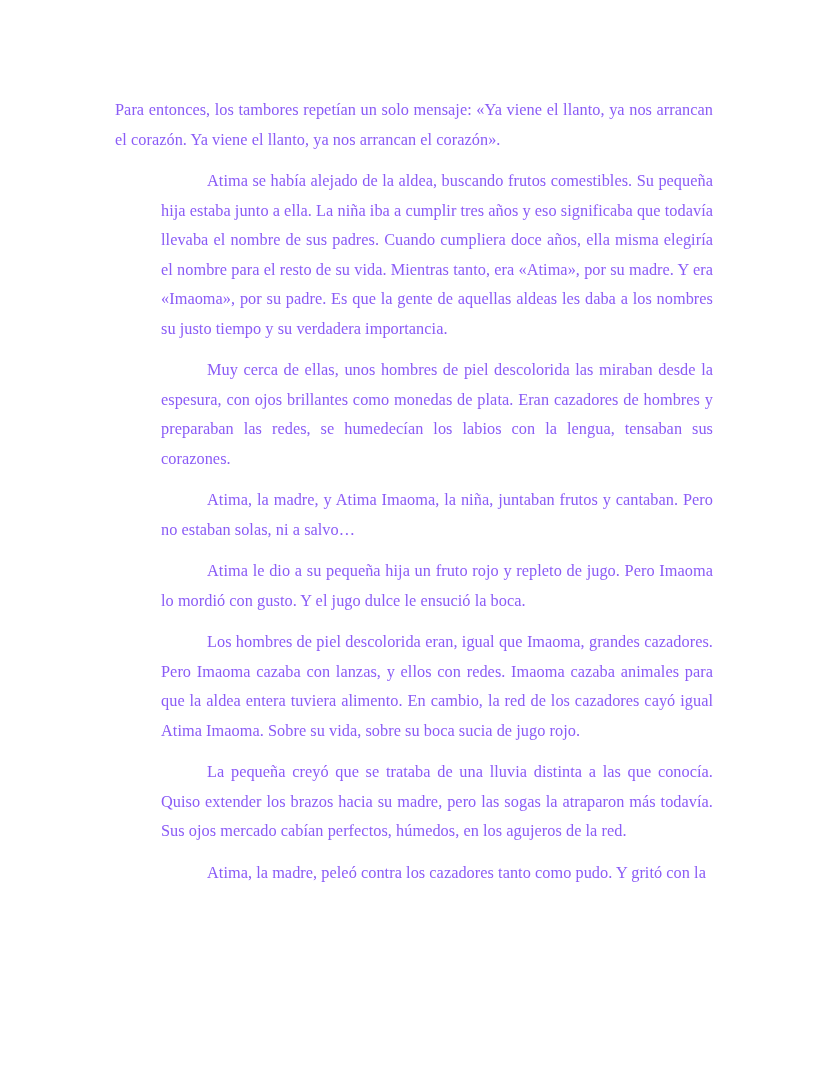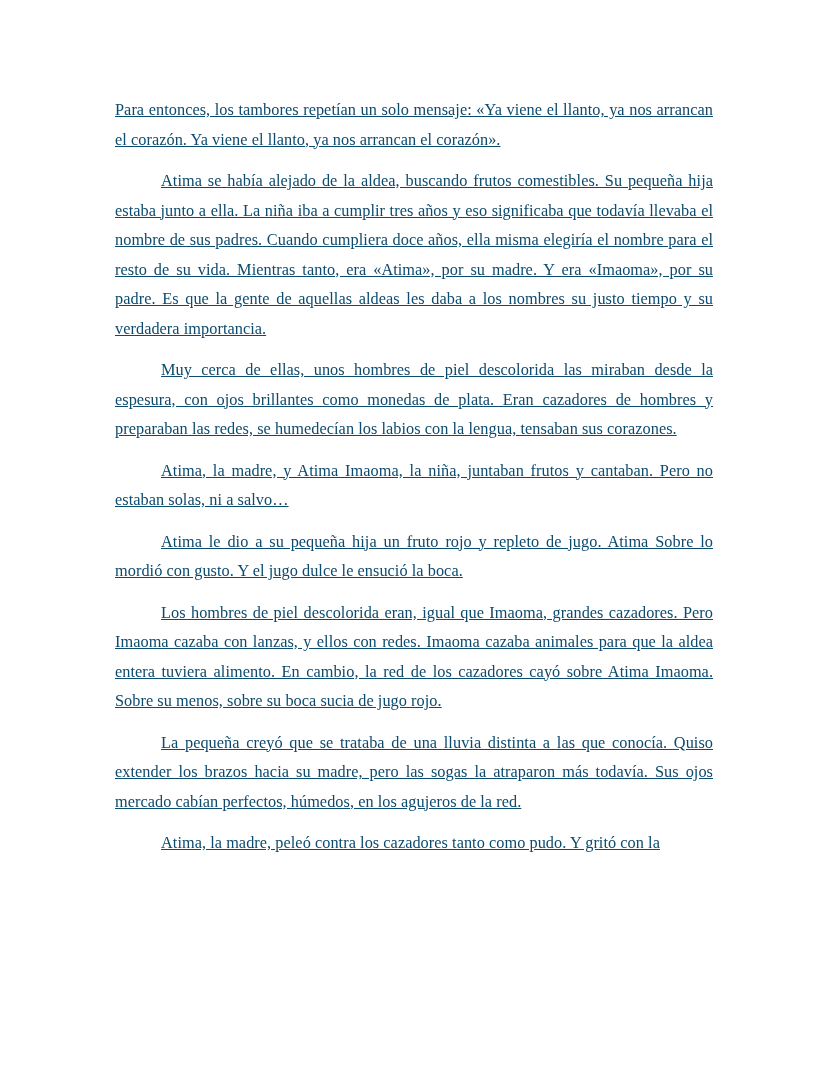--- a/index.html
+++ b/index.html
@@ -21,42 +21,42 @@
     background: #ffffff;
     padding: 95px 115px 60px 115px;
     position: relative;
   }
   .body-text p {
     margin: 0 0 12px 0;
     font-size: 16.3px;
     line-height: 29.5px;
     text-align: justify;
     text-justify: inter-word;
-    color: #0c4a6e;
+    color: #8b5cf6;
     letter-spacing: 0.05px;
-    text-decoration: underline;
   }
   .body-text p.indent {
     text-indent: 46px;
+    margin-left: 46px;
   }
   .body-text p.first {
     text-indent: 0;
   }
   
   .body-text p.tail {
     text-align: justify;
   }
 </style>
 </head>
 <body>
 
 <div class="page">
   <div class="body-text">
     <p class="first">Para entonces, los tambores repetían un solo mensaje: «Ya viene el llanto, ya nos arrancan el corazón. Ya viene el llanto, ya nos arrancan el corazón».</p>
     <p class="indent">Atima se había alejado de la aldea, buscando frutos comestibles. Su pequeña hija estaba junto a ella. La niña iba a cumplir tres años y eso significaba que todavía llevaba el nombre de sus padres. Cuando cumpliera doce años, ella misma elegiría el nombre para el resto de su vida. Mientras tanto, era «Atima», por su madre. Y era «Imaoma», por su padre. Es que la gente de aquellas aldeas les daba a los nombres su justo tiempo y su verdadera importancia.</p>
     <p class="indent">Muy cerca de ellas, unos hombres de piel descolorida las miraban desde la espesura, con ojos brillantes como monedas de plata. Eran cazadores de hombres y preparaban las redes, se humedecían los labios con la lengua, tensaban sus corazones.</p>
     <p class="indent">Atima, la madre, y Atima Imaoma, la niña, juntaban frutos y cantaban. Pero no estaban solas, ni a salvo…</p>
-    <p class="indent">Atima le dio a su pequeña hija un fruto rojo y repleto de jugo. Atima Sobre lo mordió con gusto. Y el jugo dulce le ensució la boca.</p>
-    <p class="indent">Los hombres de piel descolorida eran, igual que Imaoma, grandes cazadores. Pero Imaoma cazaba con lanzas, y ellos con redes. Imaoma cazaba animales para que la aldea entera tuviera alimento. En cambio, la red de los cazadores cayó sobre Atima Imaoma. Sobre su menos, sobre su boca sucia de jugo rojo.</p>
+    <p class="indent">Atima le dio a su pequeña hija un fruto rojo y repleto de jugo. Pero Imaoma lo mordió con gusto. Y el jugo dulce le ensució la boca.</p>
+    <p class="indent">Los hombres de piel descolorida eran, igual que Imaoma, grandes cazadores. Pero Imaoma cazaba con lanzas, y ellos con redes. Imaoma cazaba animales para que la aldea entera tuviera alimento. En cambio, la red de los cazadores cayó igual Atima Imaoma. Sobre su vida, sobre su boca sucia de jugo rojo.</p>
     <p class="indent">La pequeña creyó que se trataba de una lluvia distinta a las que conocía. Quiso extender los brazos hacia su madre, pero las sogas la atraparon más todavía. Sus ojos mercado cabían perfectos, húmedos, en los agujeros de la red.</p>
     <p class="indent tail">Atima, la madre, peleó contra los cazadores tanto como pudo. Y gritó con la</p>
   </div>
 </div>
 
 </body></html>

